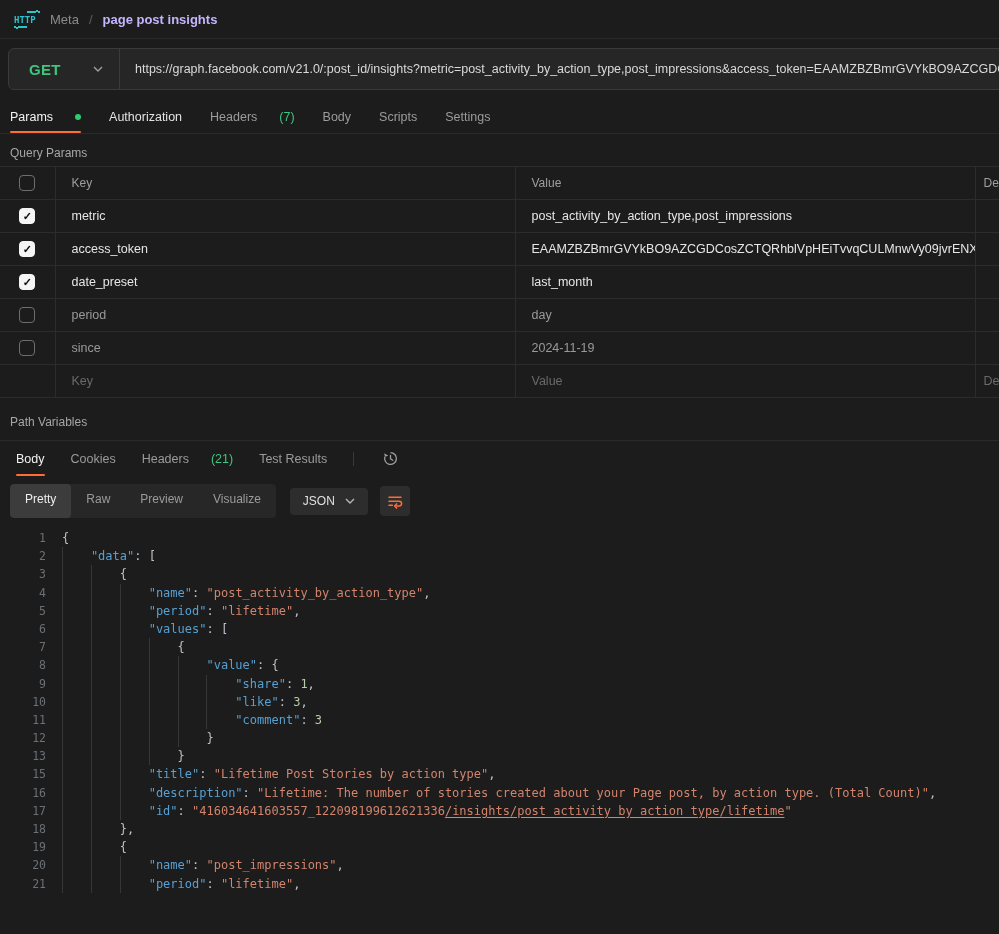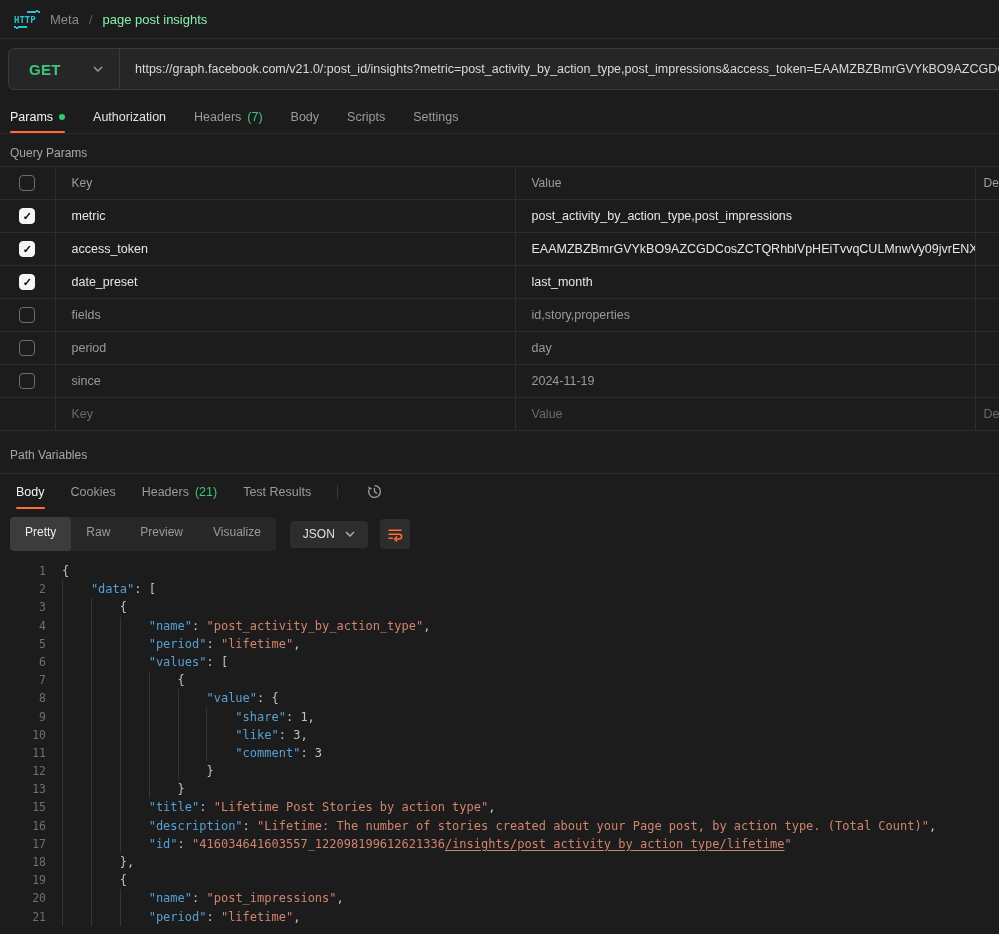--- a/index.html
+++ b/index.html
@@ -3,34 +3,34 @@
 <meta charset="utf-8">
 <style>
   *{box-sizing:border-box;margin:0;padding:0}
   html,body{width:999px;height:934px;overflow:hidden}
   body{background:#1c1c1c;color:#e8e8e8;font-family:"Liberation Sans",sans-serif;font-size:13px}
 
   
   .hdr{height:39px;display:flex;align-items:center;padding:0 14px;gap:10px;border-bottom:1px solid #2a2a2a}
   .hdr .crumb-parent{color:#8b8b8b}
   .hdr .crumb-sep{color:#5f5f5f}
-  .hdr .crumb-cur{color:#86efac;font-weight:normal}
+  .hdr .crumb-cur{color:#c4b5fd;font-weight:bold}
 
   
   .urlrow{padding:9px 0 10px 8px}
   .urlbar{height:42px;display:flex;align-items:center;background:#262626;border:1px solid #3a3a3a;border-radius:6px;margin-right:-40px}
   .method{width:110px;min-width:110px;display:flex;align-items:center;justify-content:space-between;padding:0 16px 0 20px;cursor:pointer}
   .method .m{color:#3fc57d;font-weight:bold;font-size:15px;letter-spacing:.3px}
   .urldiv{width:1px;align-self:stretch;background:#3a3a3a}
   .urlinput{flex:1;background:transparent;border:none;outline:none;color:#d9d9d9;font-family:"Liberation Sans",sans-serif;font-size:12.5px;padding:0 0 0 15px;white-space:nowrap;overflow:hidden}
 
   
   .tabs{height:34px;display:flex;align-items:stretch;gap:28px;padding:0 10px;border-bottom:1px solid #2a2a2a}
   .tabs.resp{padding:0 16px;gap:26px;border-bottom:none;height:35px}
-  .tab{position:relative;display:flex;align-items:center;gap:6px;color:#9b9b9b;font-size:12.5px;cursor:pointer}
+  .tab{position:relative;display:flex;align-items:center;gap:22px;color:#9b9b9b;font-size:12.5px;cursor:pointer}
   .tab.bright{color:#e3e3e3}
   .tab.active{color:#f2f2f2}
   .tab.active::after{content:"";position:absolute;left:0;right:0;bottom:0;height:2px;background:#ff6c37;border-radius:2px}
   .tab .count{color:#3ec57f}
   .tab .dot{width:6px;height:6px;border-radius:50%;background:#2ecc71}
   .vdiv{width:1px;height:14px;background:#3a3a3a;align-self:center}
   .histbtn{display:flex;align-items:center;align-self:center;padding:2px;cursor:pointer}
 
   
   .seclabel{color:#a6a6a6;font-size:12px;padding:12px 10px 6px}
@@ -156,26 +156,20 @@
       <tr class="on" data-interactable="false">
         <td class="cbcell" data-interactable="false"><span class="cb on" data-interactable="true">✓</span></td>
         <td class="cell-pad" data-interactable="true">access_token</td>
         <td class="cell-pad" data-interactable="true">EAAMZBZBmrGVYkBO9AZCGDCosZCTQRhblVpHEiTvvqCULMnwVy09jvrENX...</td>
         <td data-interactable="true"></td>
       </tr>
       <tr class="on" data-interactable="false">
         <td class="cbcell" data-interactable="false"><span class="cb on" data-interactable="true">✓</span></td>
         <td class="cell-pad" data-interactable="true">date_preset</td>
         <td class="cell-pad" data-interactable="true">last_month</td>
-        <td data-interactable="true"></td>
-      </tr>
-      <tr class="off" data-interactable="false">
-        <td class="cbcell" data-interactable="false"><span class="cb" data-interactable="true"></span></td>
-        <td class="cell-pad" data-interactable="true">fields</td>
-        <td class="cell-pad" data-interactable="true">id,story,properties</td>
         <td data-interactable="true"></td>
       </tr>
       <tr class="off" data-interactable="false">
         <td class="cbcell" data-interactable="false"><span class="cb" data-interactable="true"></span></td>
         <td class="cell-pad" data-interactable="true">period</td>
         <td class="cell-pad" data-interactable="true">day</td>
         <td data-interactable="true"></td>
       </tr>
       <tr class="off" data-interactable="false">
         <td class="cbcell" data-interactable="false"><span class="cb" data-interactable="true"></span></td>

